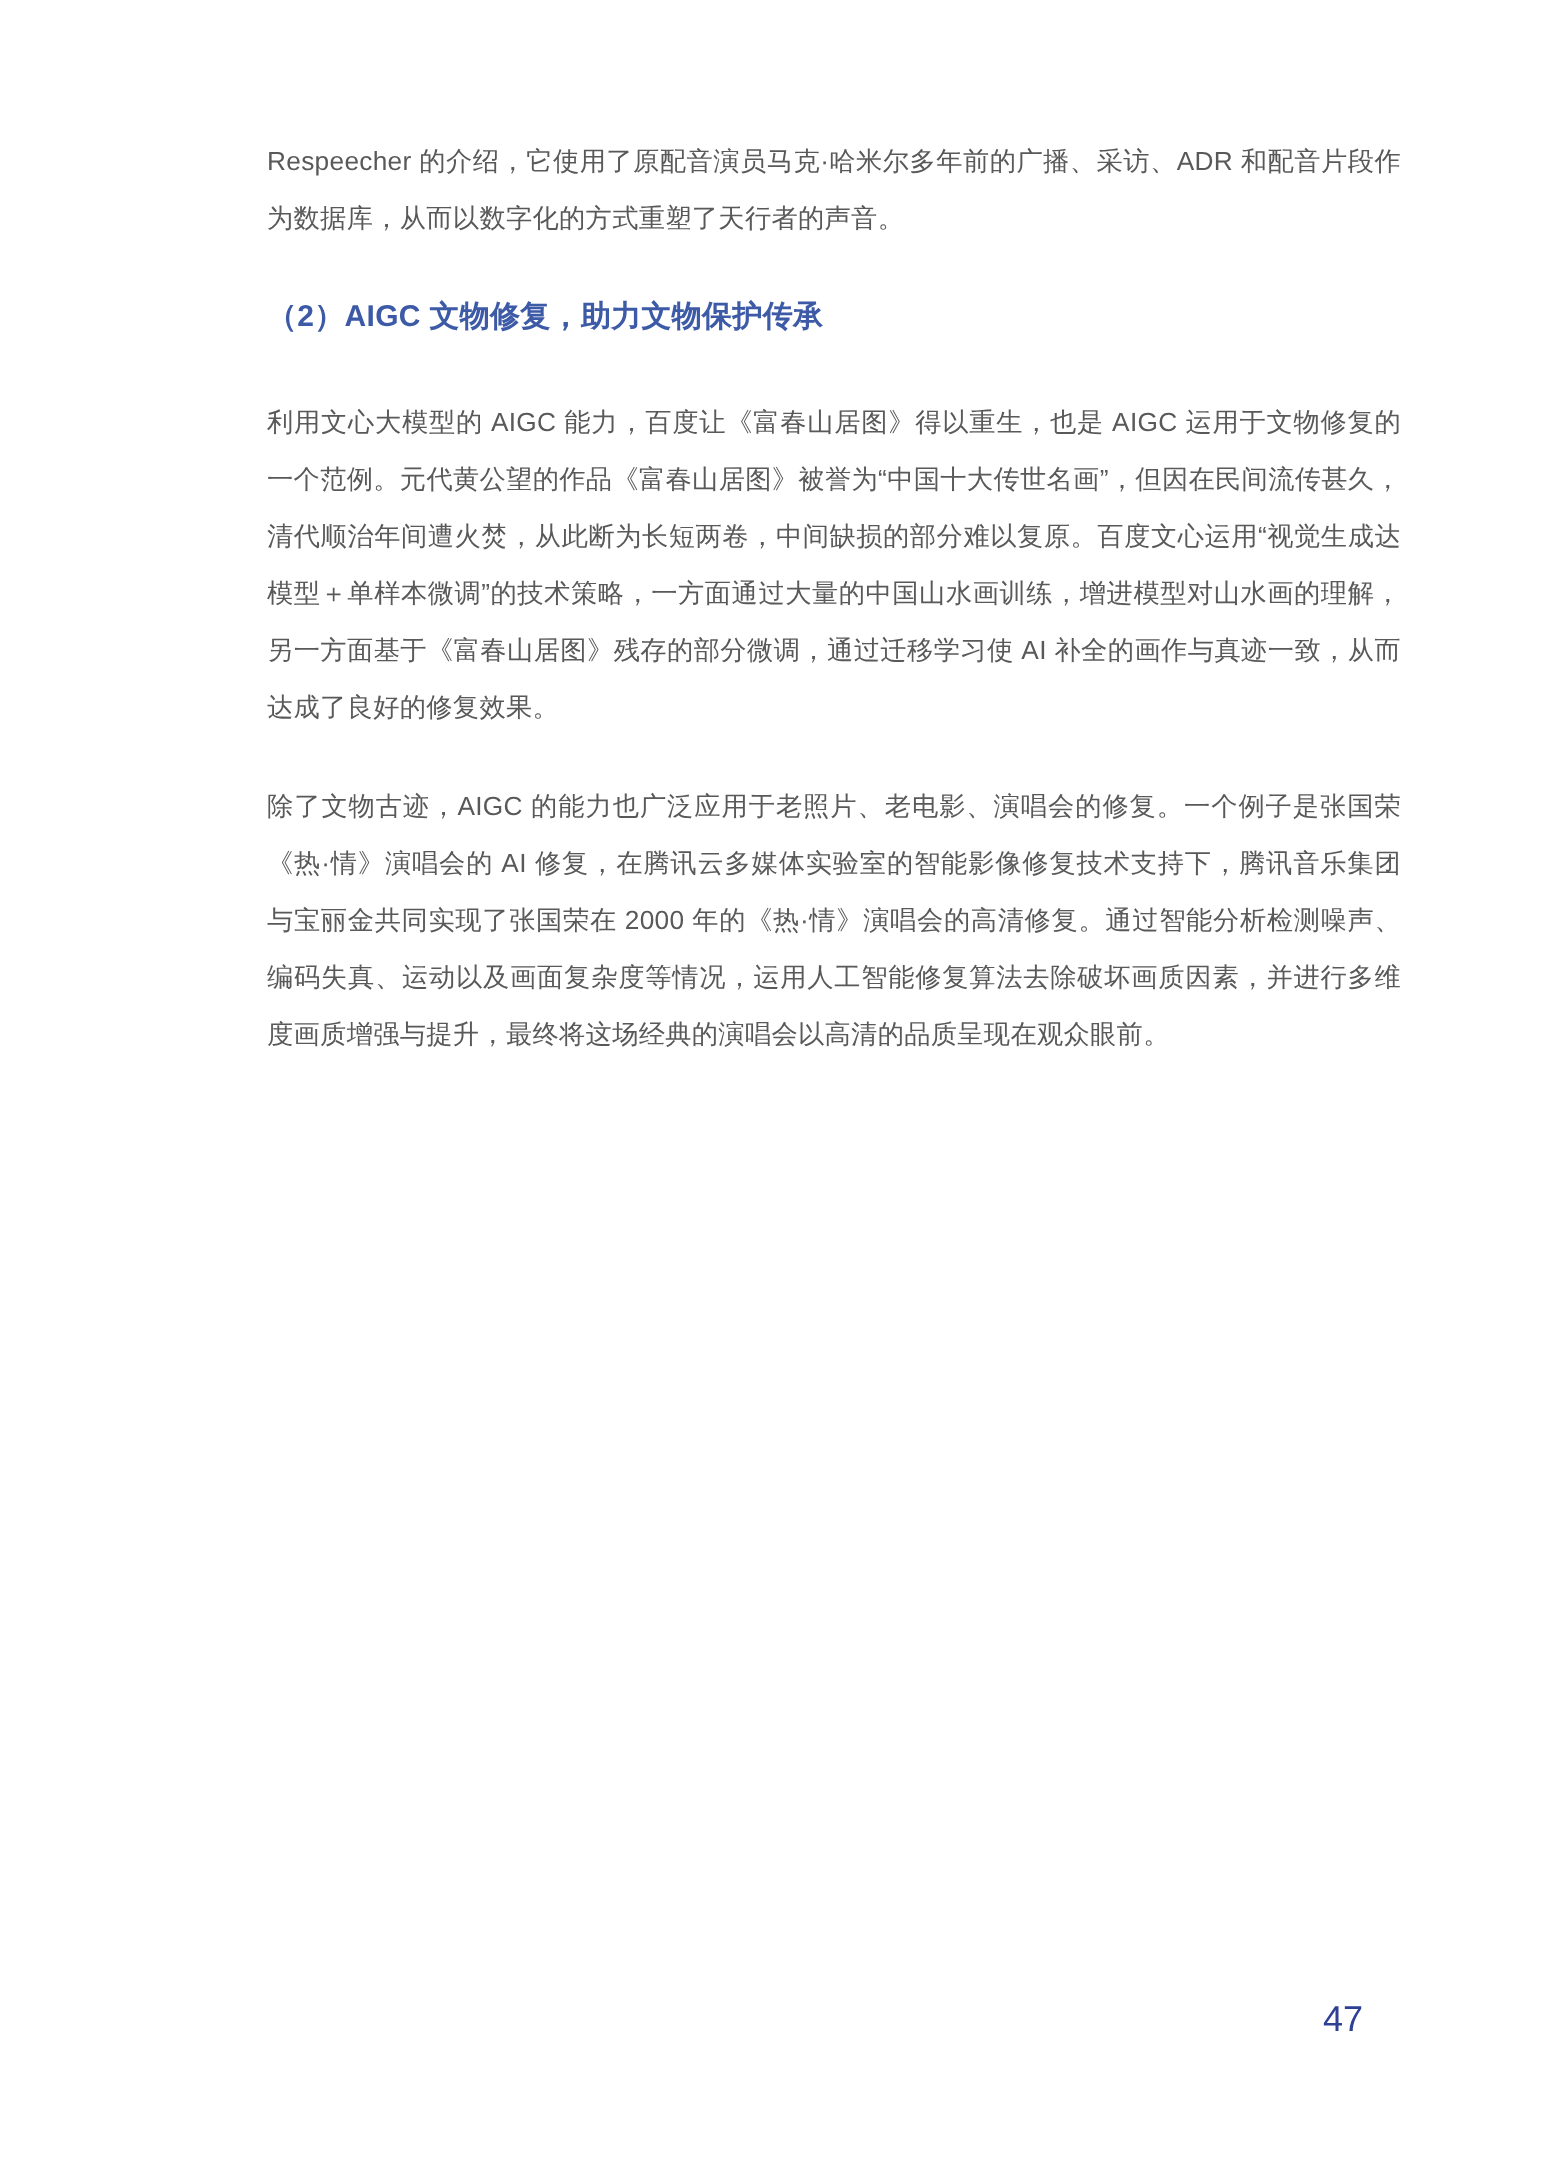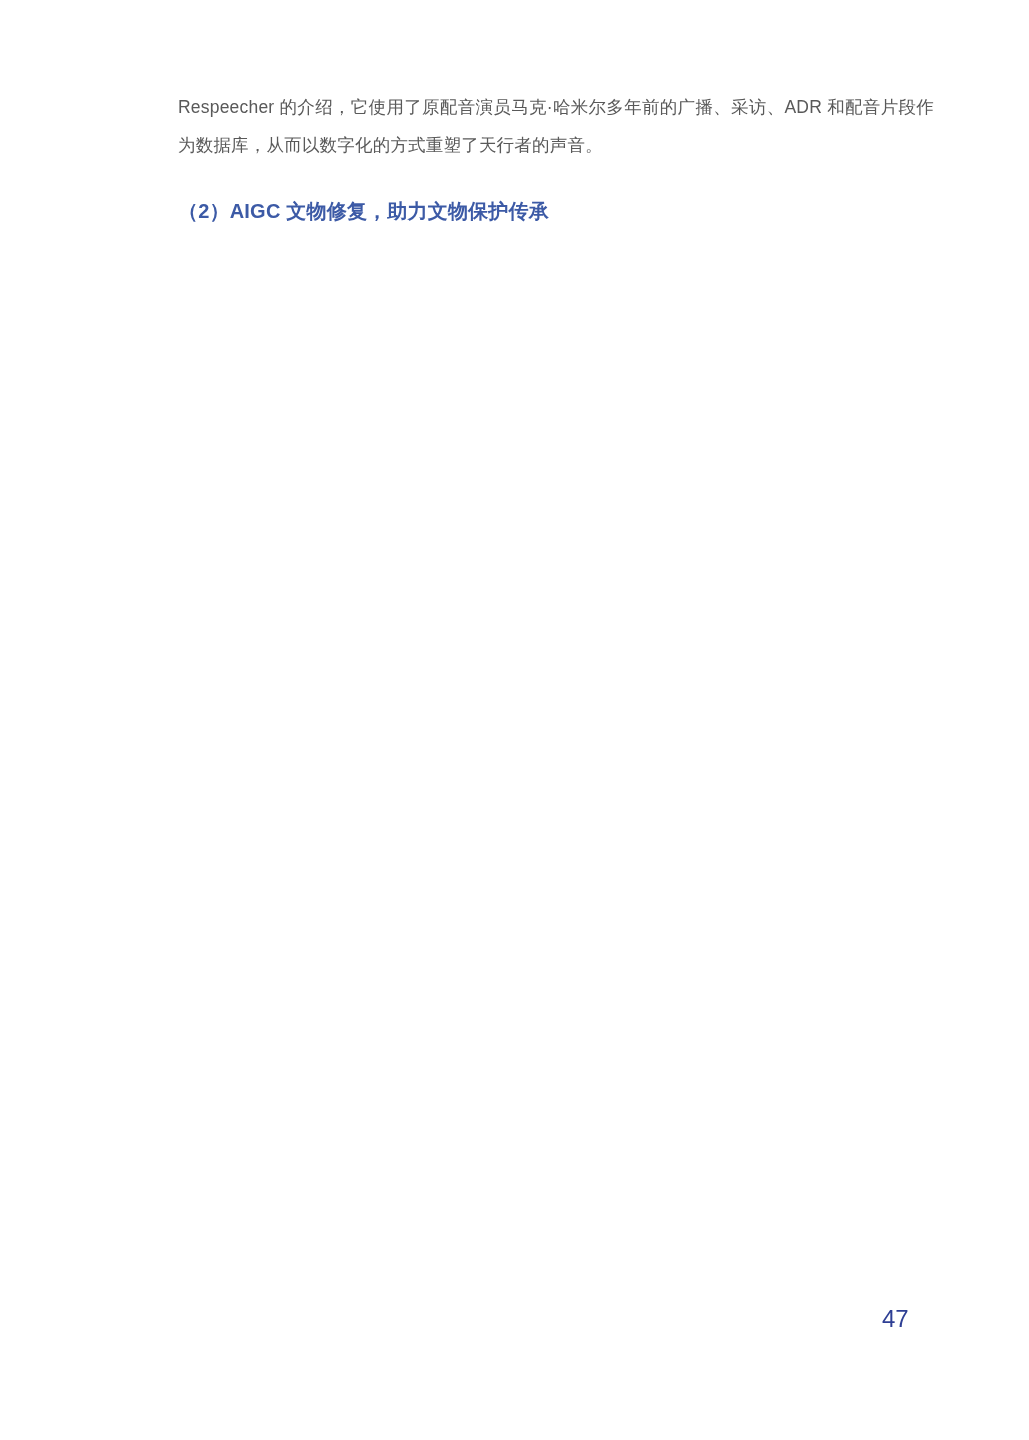--- a/index.html
+++ b/index.html
@@ -37,38 +37,40 @@
     font-size: 20px;
     line-height: 38px;
     font-weight: 600;
     color: var(--heading-color, #3c5aa6);
     margin: 28px 0 32px 0;
     letter-spacing: 0.2px;
   }
   .page-number {
     position: absolute;
     left: 882px;
-    top: 1303px;
+    top: 1331px;
     font-size: 24px;
     line-height: 32px;
     color: var(--pagenum-color, #2e3f94);
     font-weight: 500;
   }
 </style>
 </head>
 <body>
 
 <div class="page">
   <div class="content">
 
     <p class="para">Respeecher 的介绍，它使用了原配音演员马克·哈米尔多年前的广播、采访、ADR 和配音片段作为数据库，从而以数字化的方式重塑了天行者的声音。</p>
 
     <h2 class="heading">（2）AIGC 文物修复，助力文物保护传承</h2>
 
 
 
 
+    <p class="para">利用文心大模型的 AIGC 能力，百度让《富春山居图》得以重生，也是 AIGC 运用于文物修复的一个范例。元代黄公望的作品《富春山居图》被誉为“中国十大传世名画”，但因在民间流传甚久，清代顺治年间遭火焚，从此断为长短两卷，中间缺损的部分难以复原。百度文心运用“视觉生成达模型＋单样本微调”的技术策略，一方面通过大量的中国山水画训练，增进模型对山水画的理解，另一方面基于《富春山居图》残存的部分微调，通过迁移学习使 AI 补全的画作与真迹一致，从而达成了良好的修复效果。</p>
 
+    <p class="para">除了文物古迹，AIGC 的能力也广泛应用于老照片、老电影、演唱会的修复。一个例子是张国荣《热·情》演唱会的 AI 修复，在腾讯云多媒体实验室的智能影像修复技术支持下，腾讯音乐集团与宝丽金共同实现了张国荣在 2000 年的《热·情》演唱会的高清修复。通过智能分析检测噪声、编码失真、运动以及画面复杂度等情况，运用人工智能修复算法去除破坏画质因素，并进行多维度画质增强与提升，最终将这场经典的演唱会以高清的品质呈现在观众眼前。</p>
 
   </div>
 
   <div class="page-number">47</div>
 </div>
 
 </body></html>

